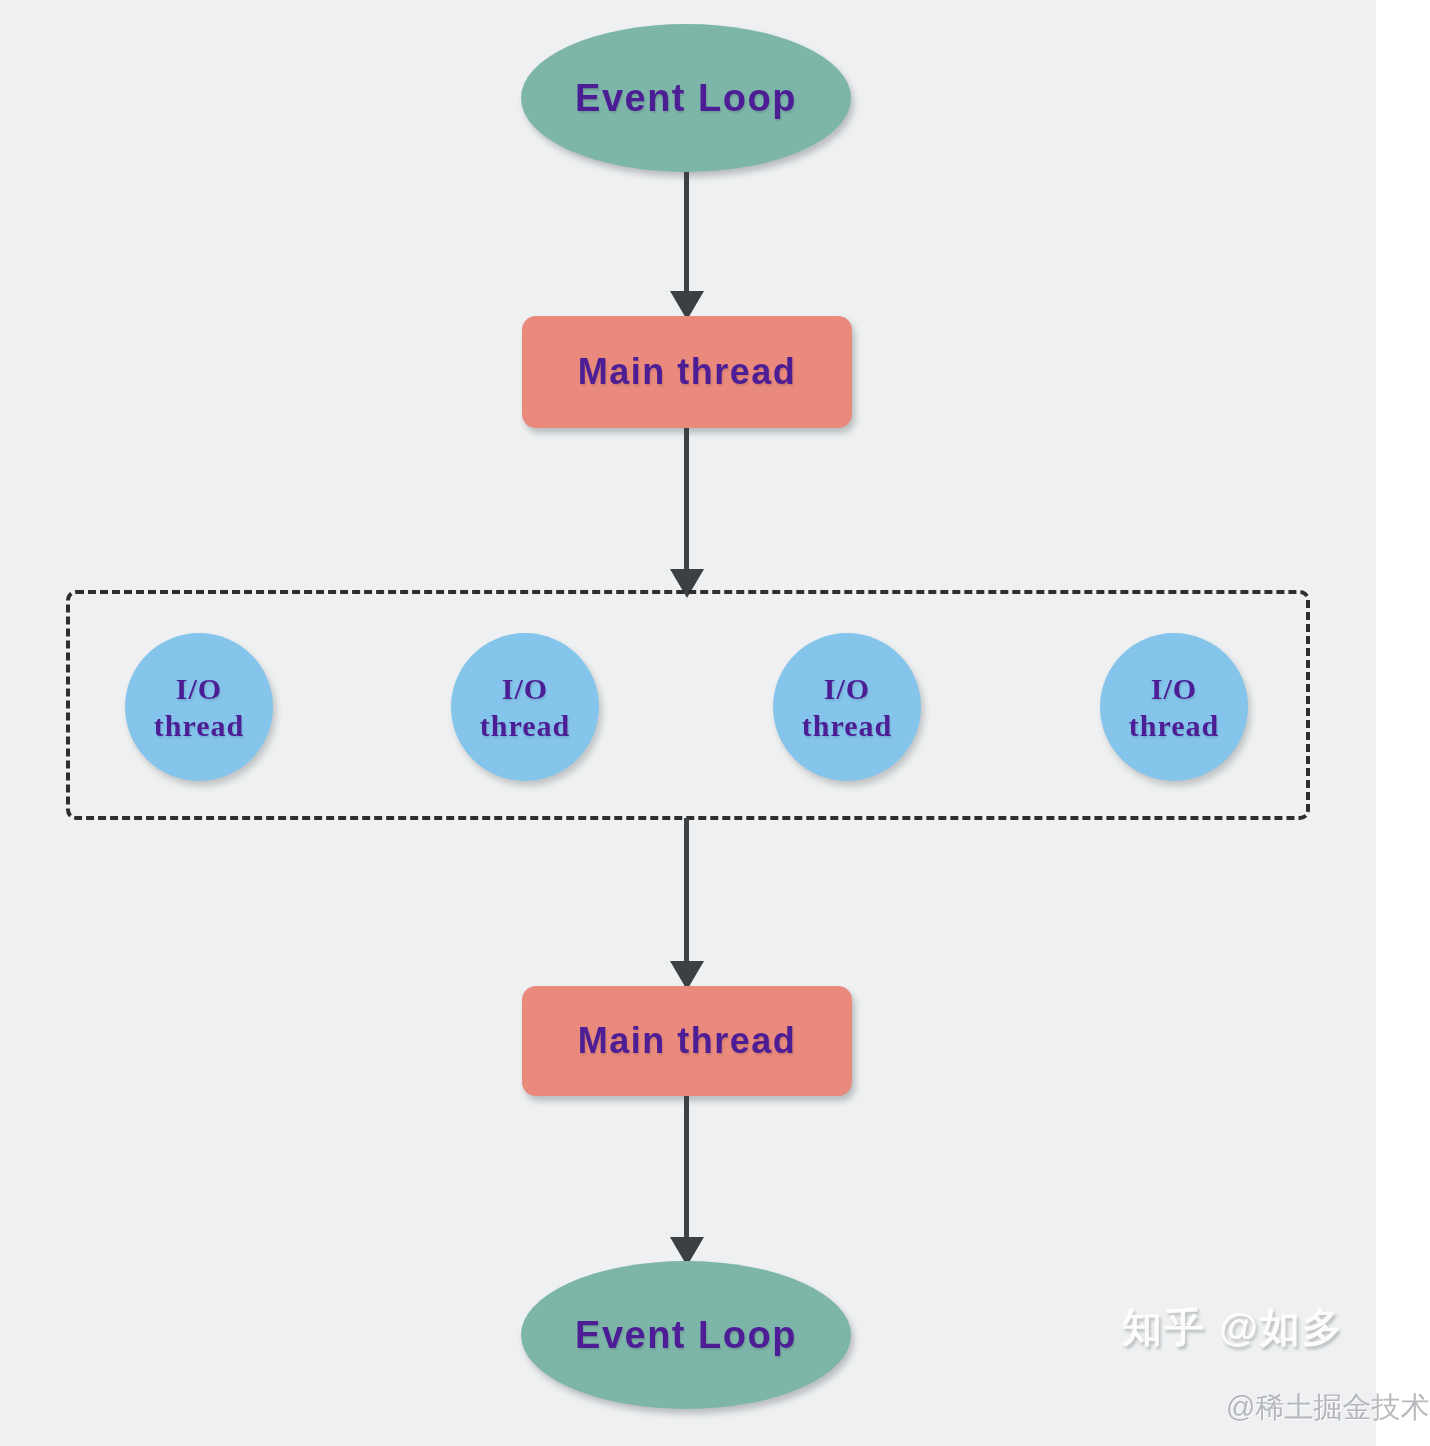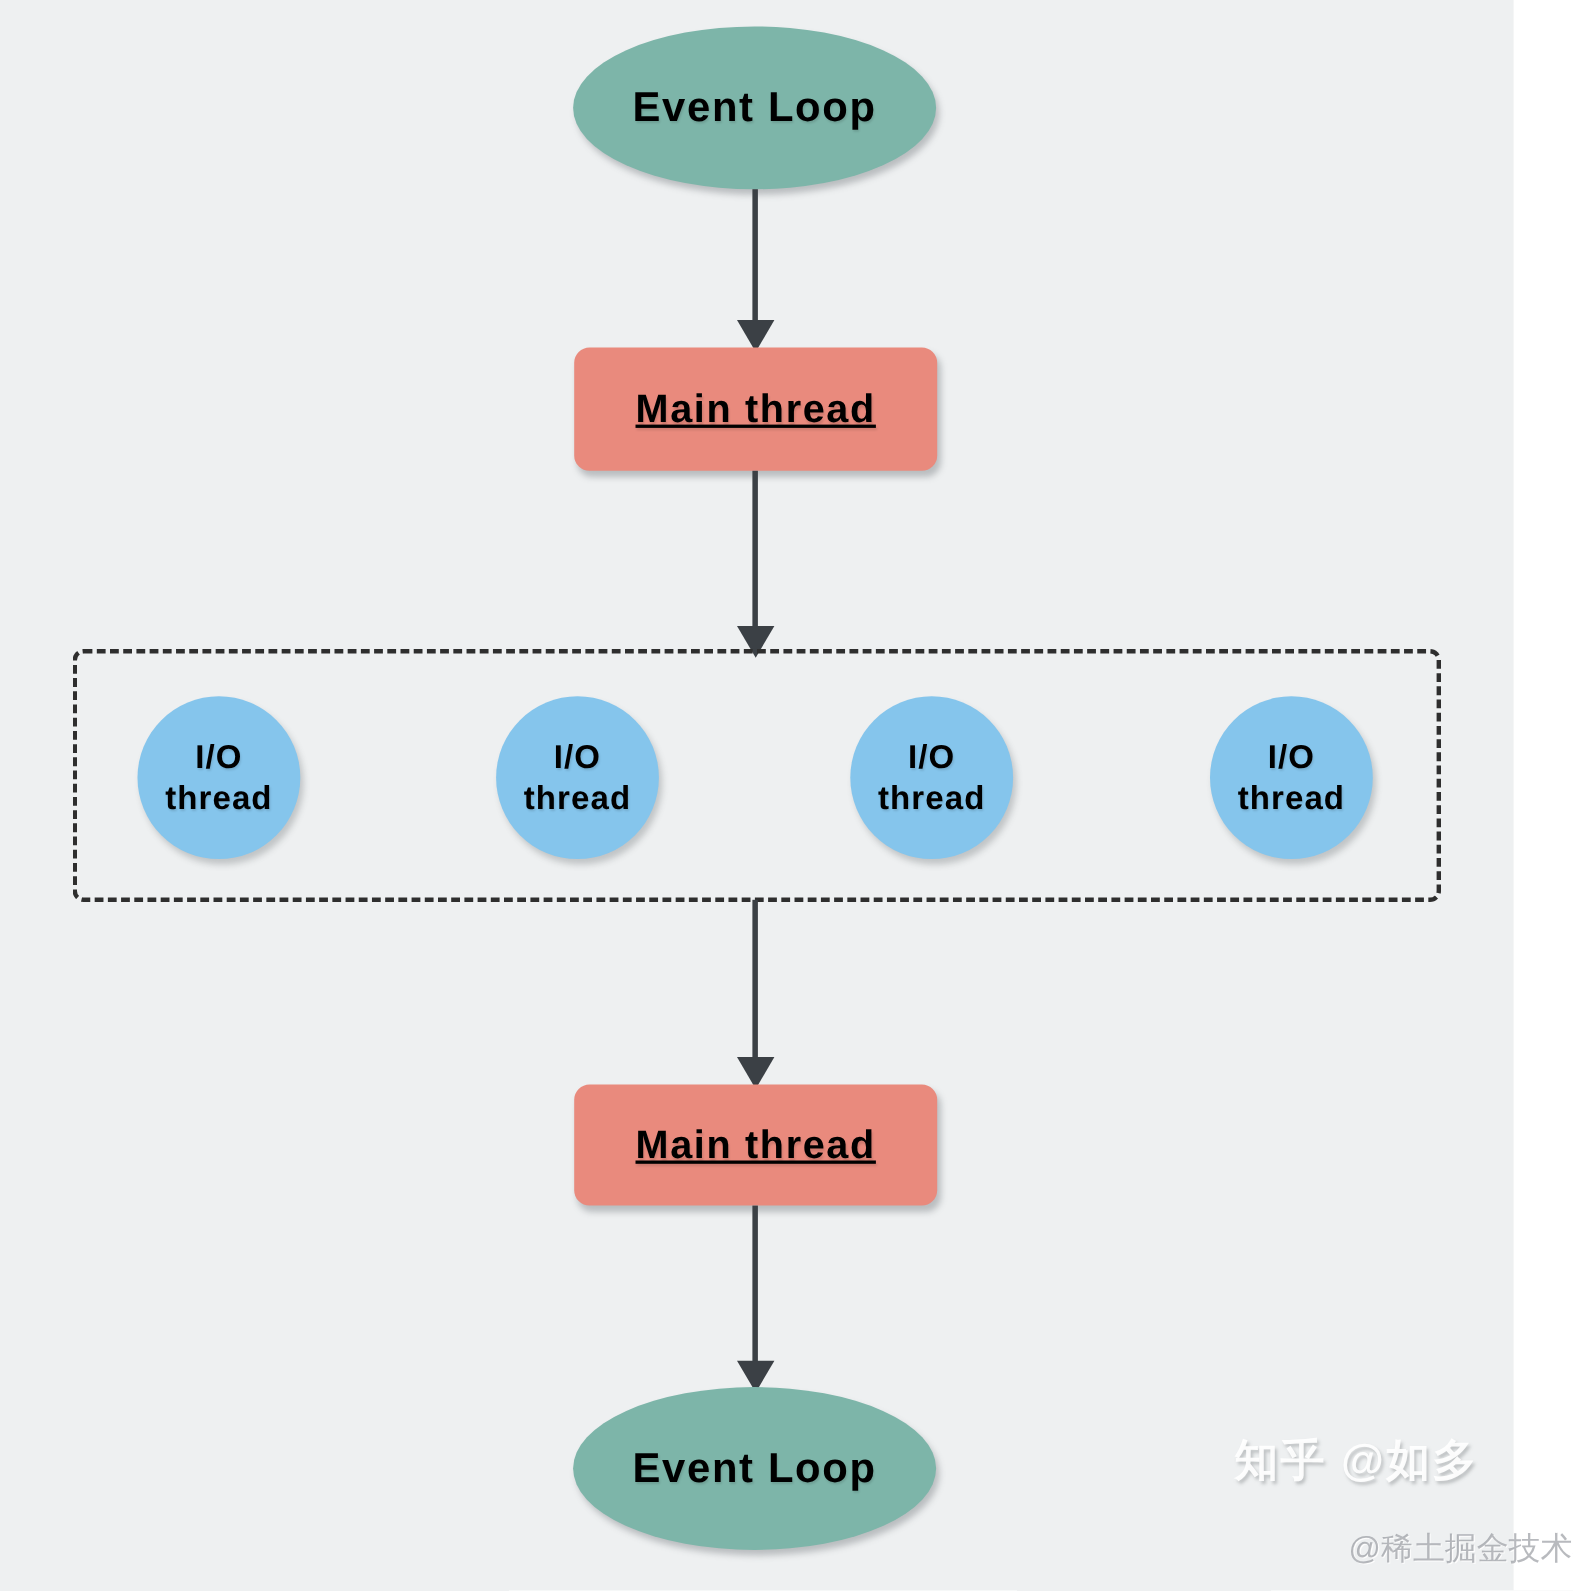--- a/index.html
+++ b/index.html
@@ -14,21 +14,21 @@
     position: absolute; left: 0; top: 0;
     width: 1430px; height: 1446px;
     background: var(--page-bg, #ffffff);
   }
   .canvas {
     position: absolute; left: 0; top: 0;
     width: 1376px; height: 1446px;
     background: var(--canvas-bg, #eef0f1);
   }
   .node-label {
-    color: #000000;
+    color: #4c1d95;
     font-weight: 700;
     letter-spacing: 1.5px;
     text-shadow: 1px 2px 2px rgba(0,0,0,0.12);
   }
   .ellipse {
     position: absolute;
     width: 330px; height: 148px;
     background: var(--teal, #7db5a9);
     border-radius: 50%;
     display: flex; align-items: center; justify-content: center;
@@ -37,21 +37,20 @@
   .ellipse .node-label { font-size: 38px; }
   .ellipse-top { left: 521px; top: 24px; }
   .ellipse-bottom { left: 521px; top: 1261px; }
   .rect {
     position: absolute;
     width: 330px; height: 112px;
     background: var(--salmon, #e98a7d);
     border-radius: 14px;
     display: flex; align-items: center; justify-content: center;
     box-shadow: 3px 5px 6px rgba(90,95,100,0.35);
-    text-decoration: underline;
   }
   .rect .node-label { font-size: 36px; }
   .rect-top { left: 522px; top: 316px; }
   .rect-bottom { left: 522px; top: 986px; height: 110px; }
   .arrow {
     position: absolute;
     left: 668px;
     width: 38px;
   }
   .arrow .shaft {
@@ -83,21 +82,21 @@
   .io-circle {
     position: absolute;
     top: 633px;
     width: 148px; height: 148px;
     background: var(--blue, #85c5ec);
     border-radius: 50%;
     display: flex; flex-direction: column;
     align-items: center; justify-content: center;
     box-shadow: 3px 5px 6px rgba(90,95,100,0.3);
   }
-  .io-circle .node-label { font-size: 30px; line-height: 1.25; letter-spacing: 1px; }
+  .io-circle .node-label { font-size: 30px; line-height: 1.25; letter-spacing: 1px; font-family: Liberation Serif, serif; }
   .io-1 { left: 125px; }
   .io-2 { left: 451px; }
   .io-3 { left: 773px; }
   .io-4 { left: 1100px; }
   .watermark-zhihu {
     position: absolute;
     left: 1122px; top: 1300px;
     font-size: 40px;
     font-weight: 700;
     letter-spacing: 2px;

